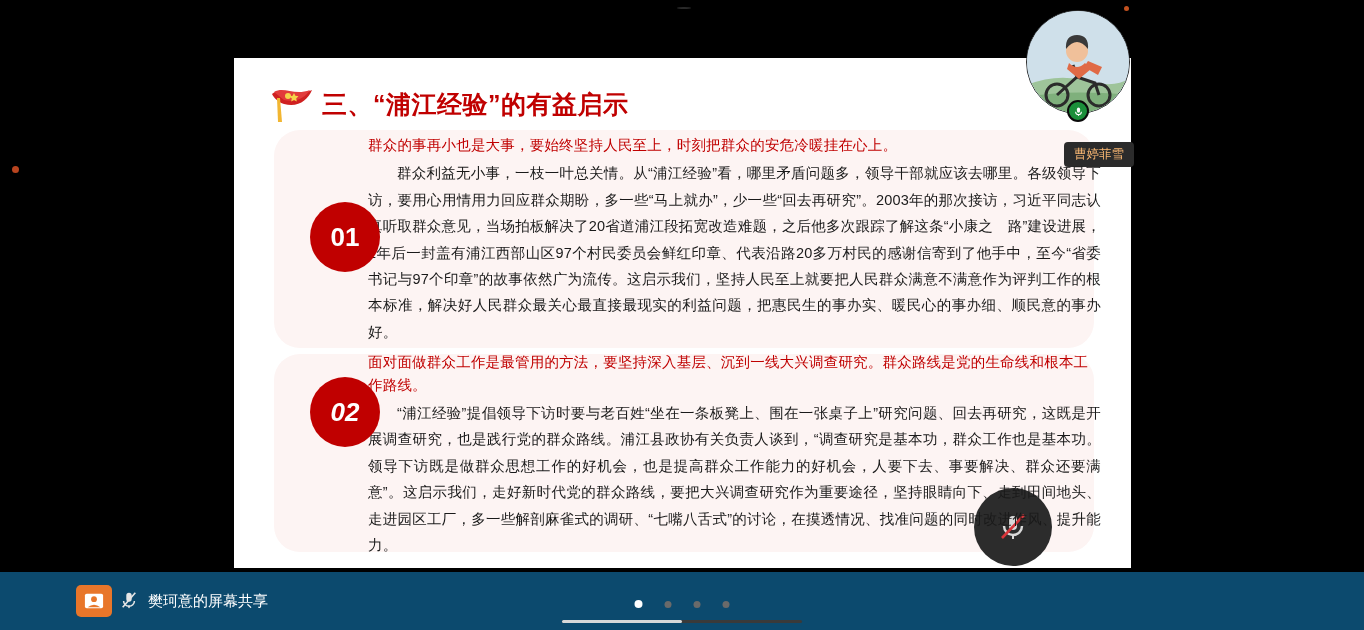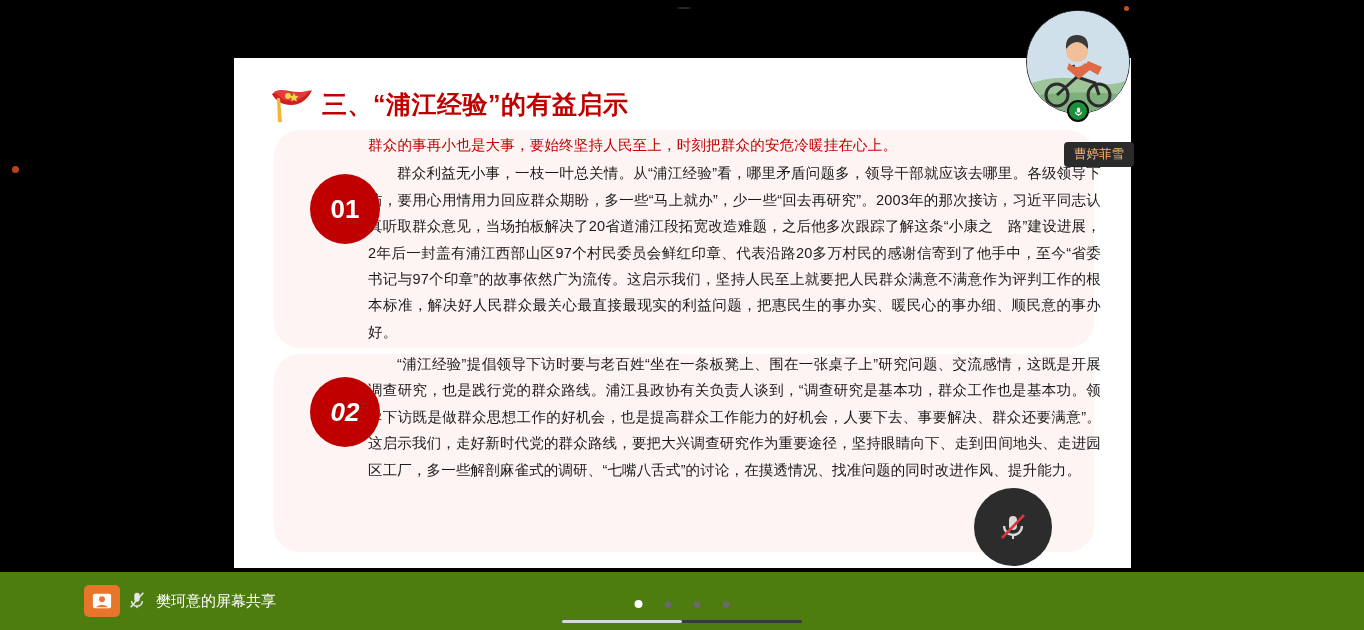--- a/index.html
+++ b/index.html
@@ -85,21 +85,21 @@
     border-radius: 50%;
     background: #c00000;
     color: #ffffff;
     font-size: 26px;
     font-weight: bold;
     display: flex;
     align-items: center;
     justify-content: center;
     left: 42px;
   }
-  .badge1 { top: 40px; }
+  .badge1 { top: 68px; }
   .badge2 { top: 26px; font-style: italic; }
   .para {
     margin-left: 100px;
     font-size: 14.5px;
     line-height: 1.82;
     color: #1a1a1a;
     text-align: justify;
     text-indent: 2em;
     letter-spacing: 0.15px;
   }
@@ -152,24 +152,23 @@
     border-radius: 50%;
     background: #2c2c2c;
     display: flex; align-items: center; justify-content: center;
   }
 
   
   .bottom-bar {
     position: absolute;
     left: 0; bottom: 0;
     width: 1364px; height: 58px;
-    background: #4d7c0f;
-    display: flex;
-    align-items: center;
-    padding-left: 8px;
+    background: #0c4a6e;
+    display: flex;
+    align-items: center;
   }
   .share-chip {
     display: flex;
     align-items: center;
     gap: 8px;
     margin-left: 76px;
   }
   .share-app-icon {
     width: 36px; height: 32px;
     background: #e8762a;
@@ -251,21 +250,22 @@
       <div class="content">
 
         <div class="block">
           <div class="num-badge badge1">01</div>
           <div class="lead">群众的事再小也是大事，要始终坚持人民至上，时刻把群众的安危冷暖挂在心上。</div>
           <div class="para">群众利益无小事，一枝一叶总关情。从“浦江经验”看，哪里矛盾问题多，领导干部就应该去哪里。各级领导下访，要用心用情用力回应群众期盼，多一些“马上就办”，少一些“回去再研究”。2003年的那次接访，习近平同志认真听取群众意见，当场拍板解决了20省道浦江段拓宽改造难题，之后他多次跟踪了解这条“小康之　路”建设进展，2年后一封盖有浦江西部山区97个村民委员会鲜红印章、代表沿路20多万村民的感谢信寄到了他手中，至今“省委书记与97个印章”的故事依然广为流传。这启示我们，坚持人民至上就要把人民群众满意不满意作为评判工作的根本标准，解决好人民群众最关心最直接最现实的利益问题，把惠民生的事办实、暖民心的事办细、顺民意的事办好。</div>
         </div>
 
         <div class="block">
           <div class="num-badge badge2">02</div>
-          <div class="para">“浦江经验”提倡领导下访时要与老百姓“坐在一条板凳上、围在一张桌子上”研究问题、交流感情，这既是开展调查研究，也是践行党的群众路线。浦江县政协有关负责人谈到，“调查研究是基本功，群众工作也是基本功。领导下访既是做群众思想工作的好机会，也是提高群众工作能力的好机会，人要下去、事要解决、群众还要满意”。这启示我们，走好新时代党的群众路线，要把大兴调查研究作为重要途径，坚持眼睛向下、走到田间地头、走进园区工厂，多一些解剖麻雀式的调研、“七嘴八舌式”的讨论，在摸透情况、找准问题的同时改进作风、提升能力。</div>
+          <div class="lead">面对面做群众工作是最管用的方法，要坚持深入基层、沉到一线大兴调查研究。群众路线是党的生命线和根本工作路线。</div>
+          <div class="para">“浦江经验”提倡领导下访时要与老百姓“坐在一条板凳上、围在一张桌子上”研究问题、回去再研究，这既是开展调查研究，也是践行党的群众路线。浦江县政协有关负责人谈到，“调查研究是基本功，群众工作也是基本功。领导下访既是做群众思想工作的好机会，也是提高群众工作能力的好机会，人要下去、事要解决、群众还要满意”。这启示我们，走好新时代党的群众路线，要把大兴调查研究作为重要途径，坚持眼睛向下、走到田间地头、走进园区工厂，多一些解剖麻雀式的调研、“七嘴八舌式”的讨论，在摸透情况、找准问题的同时改进作风、提升能力。</div>
         </div>
 
       </div>
     </div>
   </div>
 
   <div class="video-tile">
     <div class="avatar-circle">
       <svg class="avatar-art" viewBox="0 0 104 104">
         <rect x="0" y="0" width="104" height="104" fill="#cfe0ea"></rect>

